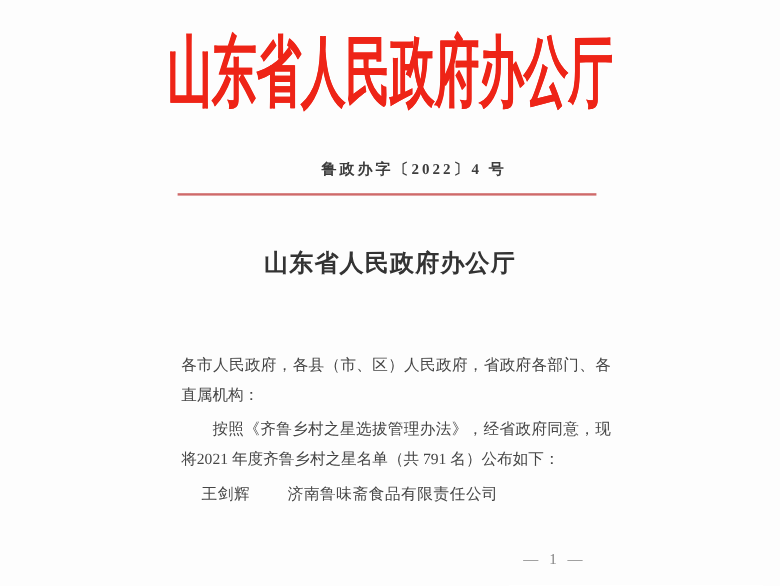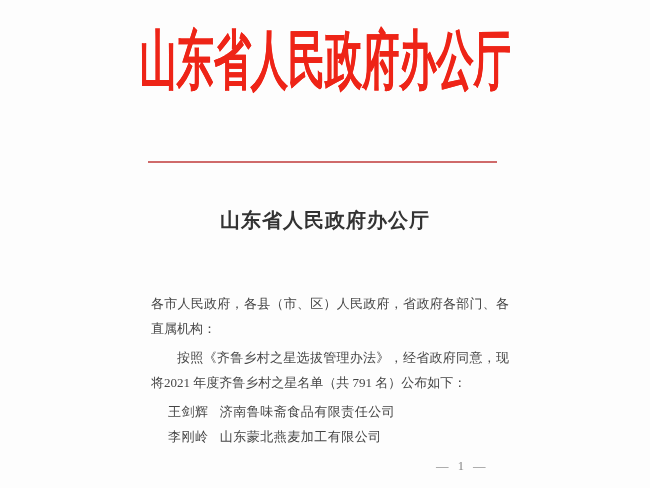--- a/index.html
+++ b/index.html
@@ -102,21 +102,21 @@
     padding-left: 21px;
     white-space: nowrap;
   }
   .star-name {
     display: inline-block;
     letter-spacing: 0.5px;
     font-family: Liberation Serif, serif;
   }
   .star-org {
     display: inline-block;
-    margin-left: 8px;
+    margin-left: 28px;
     letter-spacing: 0.5px;
   }
   
   .pageno {
     position: absolute;
     top: 459px;
     left: 436px;
     font-size: 12.5px;
     letter-spacing: 3px;
     color: #858585;
@@ -125,36 +125,33 @@
 </style>
 </head>
 <body>
 
 <div class="page">
 
   <div class="masthead">
     <span class="masthead-text">山东省人民政府办公厅</span>
   </div>
 
+  <div class="docnum">鲁政办字〔2022〕4 号</div>
 
   <div class="rule"></div>
 
   <div class="title-block">
     <div class="title-line1">山东省人民政府办公厅</div>
   </div>
 
   <div class="body-block">
     <p class="para-addressee">各市人民政府，各县（市、区）人民政府，省政府各部门、各直属机构：</p>
     <p class="para-indent">按照《齐鲁乡村之星选拔管理办法》，经省政府同意，现将2021 年度齐鲁乡村之星名单（共 791 名）公布如下：</p>
 
     <div class="star-row">
       <span class="star-name">王剑辉</span>
       <span class="star-org">济南鲁味斋食品有限责任公司</span>
     </div>
-    <div class="star-row">
-      <span class="star-name">李刚岭</span>
-      <span class="star-org">山东蒙北燕麦加工有限公司</span>
-    </div>
   </div>
 
   <div class="pageno">— 1 —</div>
 
 </div>
 
 </body></html>

